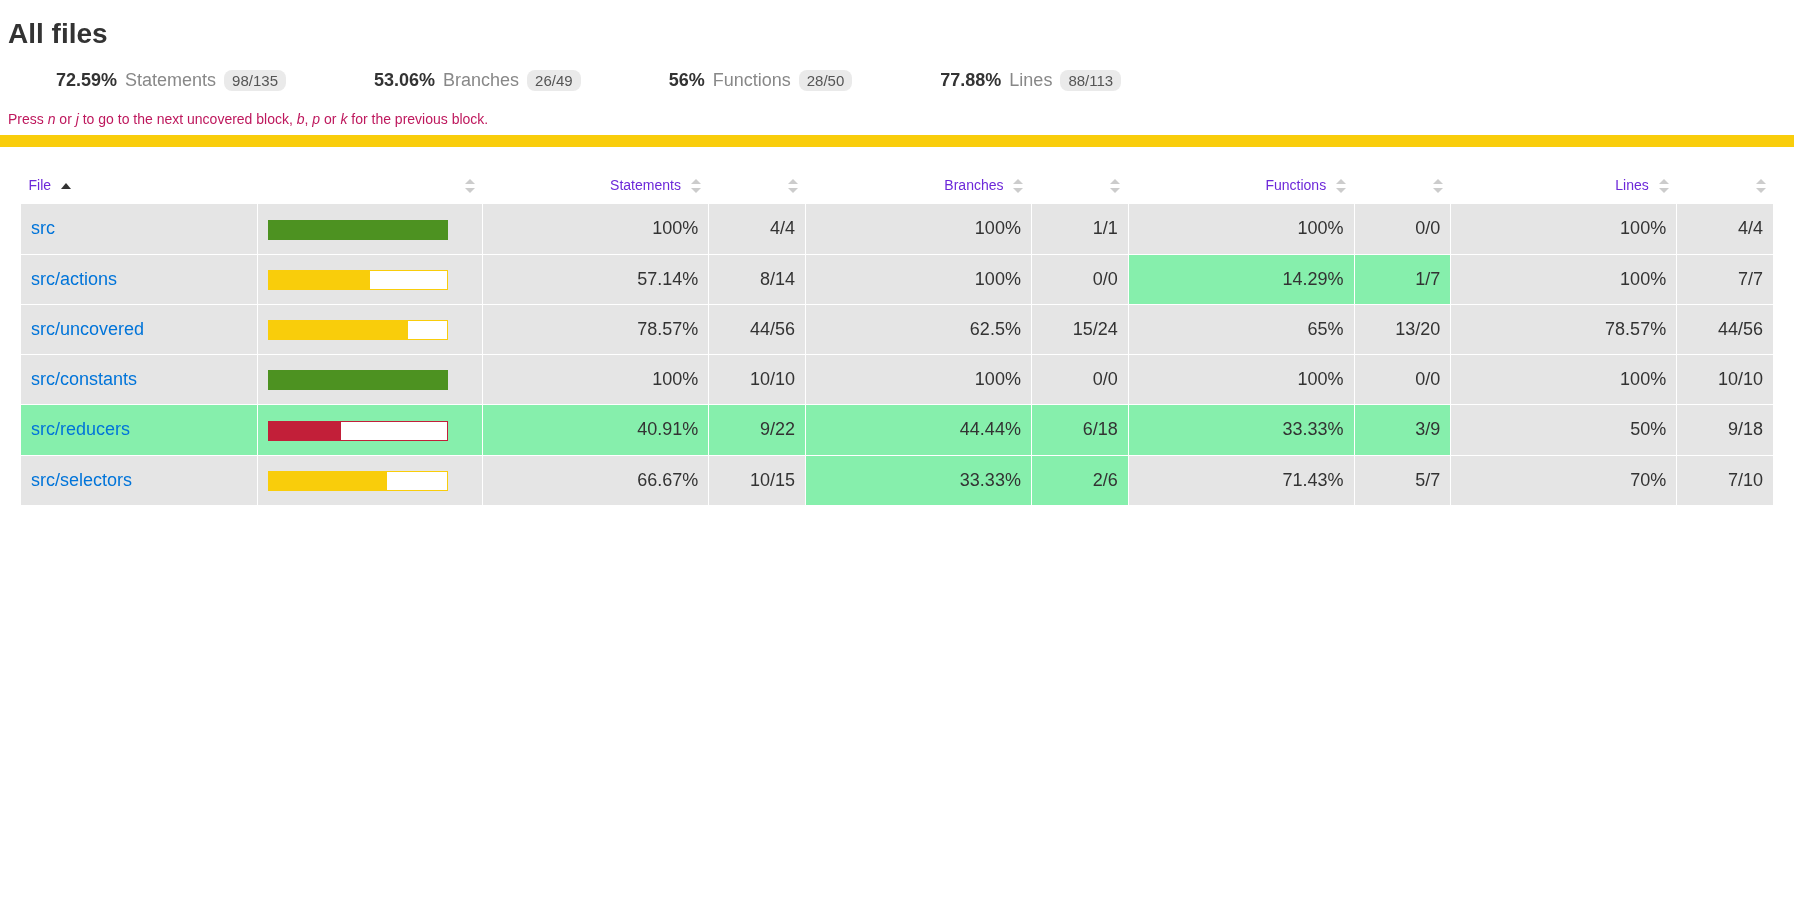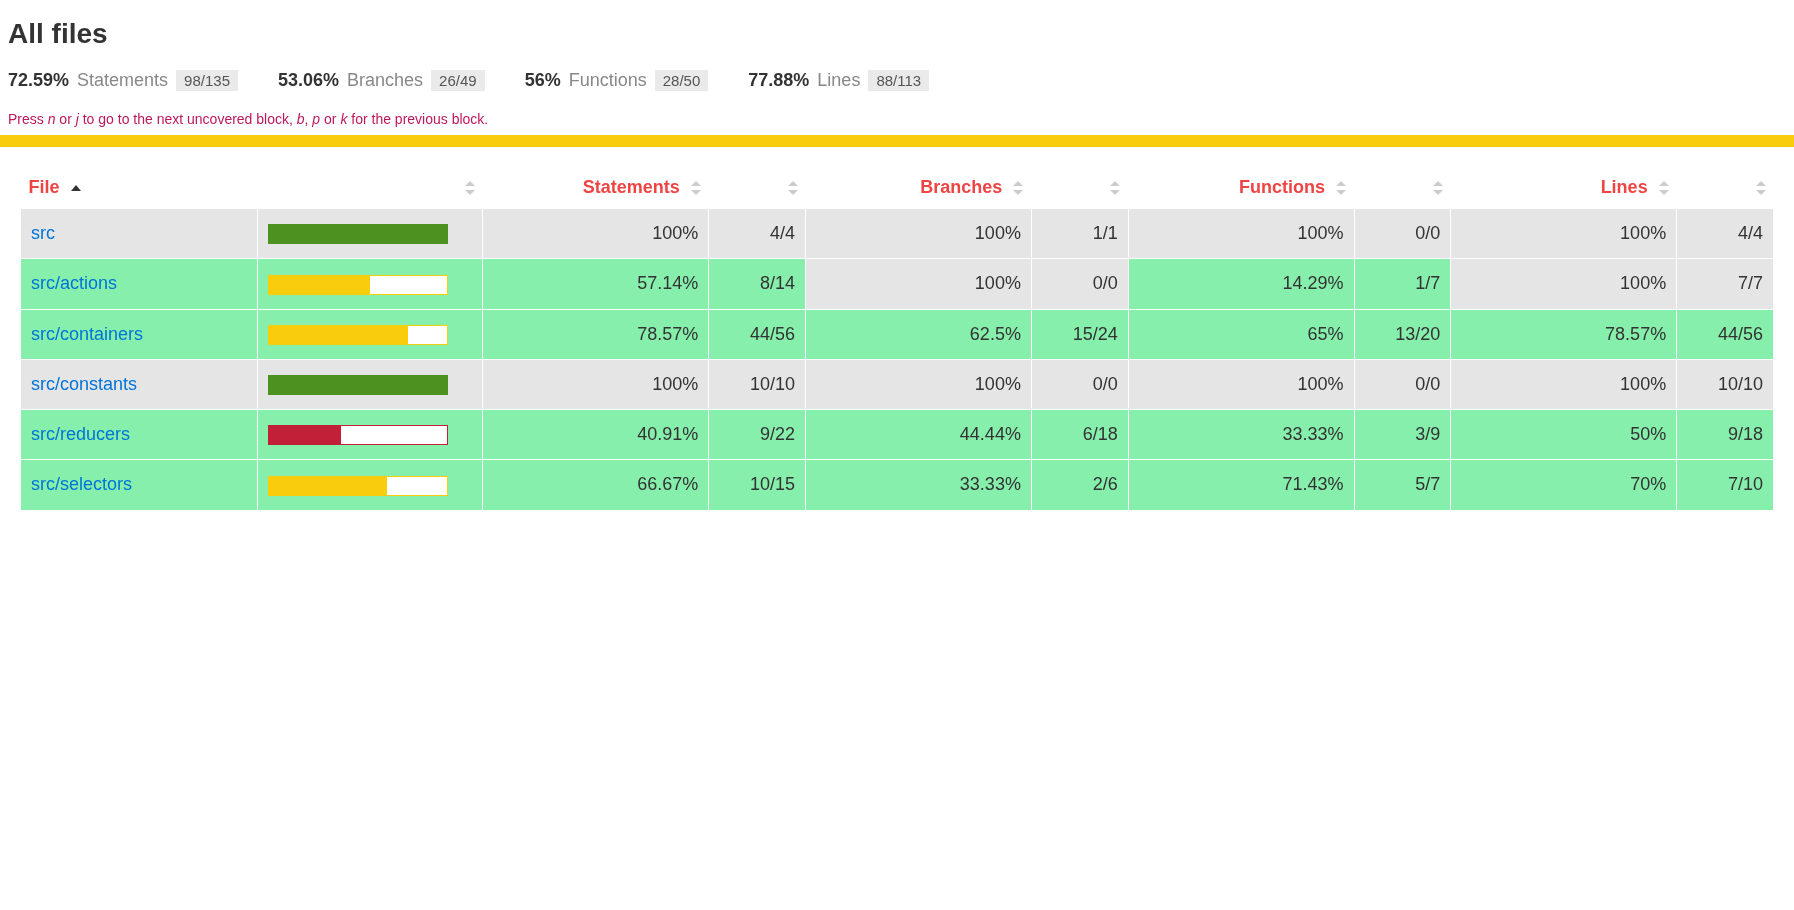--- a/index.html
+++ b/index.html
@@ -19,51 +19,51 @@
     color: #333;
   }
   .summary {
     display: flex;
     gap: 40px;
     margin-bottom: 20px;
     font-size: 18px;
     align-items: center;
   }
   .summary-item { display: flex; align-items: center; gap: 8px; }
-  .summary-pct { font-weight: 700; color: #333; }
+  .summary-pct { font-weight: 700; color: #333; margin-left: 48px; }
   .summary-label { color: #888; font-weight: 400; }
   .fraction {
     background: #eaeaea;
     color: #555;
     padding: 2px 8px;
-    border-radius: 0;
+    border-radius: 8px;
     font-size: 15px;
   }
   .help {
     color: #be185d;
     font-size: 14px;
   }
   .help em { font-style: italic; }
   .status-line {
     height: 12px;
     width: 100%;
     background: #f9cd0b;
   }
   .table-wrap { padding: 20px; }
   table {
     width: 100%;
     border-collapse: collapse;
     table-layout: fixed;
   }
   th {
     text-align: left;
-    font-weight: 700;
-    color: #ef4444;
+    font-weight: 400;
+    color: #6d28d9;
     padding: 10px 8px;
-    font-size: 18px;
+    font-size: 14px;
     cursor: pointer;
     user-select: none;
     white-space: nowrap;
   }
   th.right { text-align: right; }
   .sort-ind {
     display: inline-block;
     vertical-align: middle;
     margin-left: 6px;
     position: relative;
@@ -107,21 +107,21 @@
     background: #fff;
   }
   .chart-fill { height: 100%; }
   .chart-outer.high  { border-color: #4d9221; }
   .chart-outer.med   { border-color: #f9cd0b; }
   .chart-outer.low   { border-color: #c21f39; }
   .chart-fill.high   { background: #4d9221; }
   .chart-fill.med    { background: #f9cd0b; }
   .chart-fill.low    { background: #c21f39; }
   td.high   { background: #e5e5e5; }
-  td.medium { background: #86efac; }
+  td.medium { background: #e5e5e5; }
   td.low    { background: #86efac; }
   col.c-file  { width: 220px; }
   col.c-chart { width: 210px; }
   col.c-pct   { width: 210px; }
   col.c-frac  { width: 90px; }
 </style>
 </head>
 <body>
 
 <div class="wrapper">
@@ -229,21 +229,21 @@
           <td class="medium">57.14%</td>
           <td class="medium">8/14</td>
           <td class="high">100%</td>
           <td class="high">0/0</td>
           <td class="low">14.29%</td>
           <td class="low">1/7</td>
           <td class="high">100%</td>
           <td class="high">7/7</td>
         </tr>
         <tr>
-          <td class="file medium"><a href="#">src/containers</a></td>
+          <td class="file medium"><a href="#">src/uncovered</a></td>
           <td class="chart medium"><span class="chart-outer med"><span class="chart-fill med" style="display: block; width: 78.57%;"></span></span></td>
           <td class="medium">78.57%</td>
           <td class="medium">44/56</td>
           <td class="medium">62.5%</td>
           <td class="medium">15/24</td>
           <td class="medium">65%</td>
           <td class="medium">13/20</td>
           <td class="medium">78.57%</td>
           <td class="medium">44/56</td>
         </tr>

